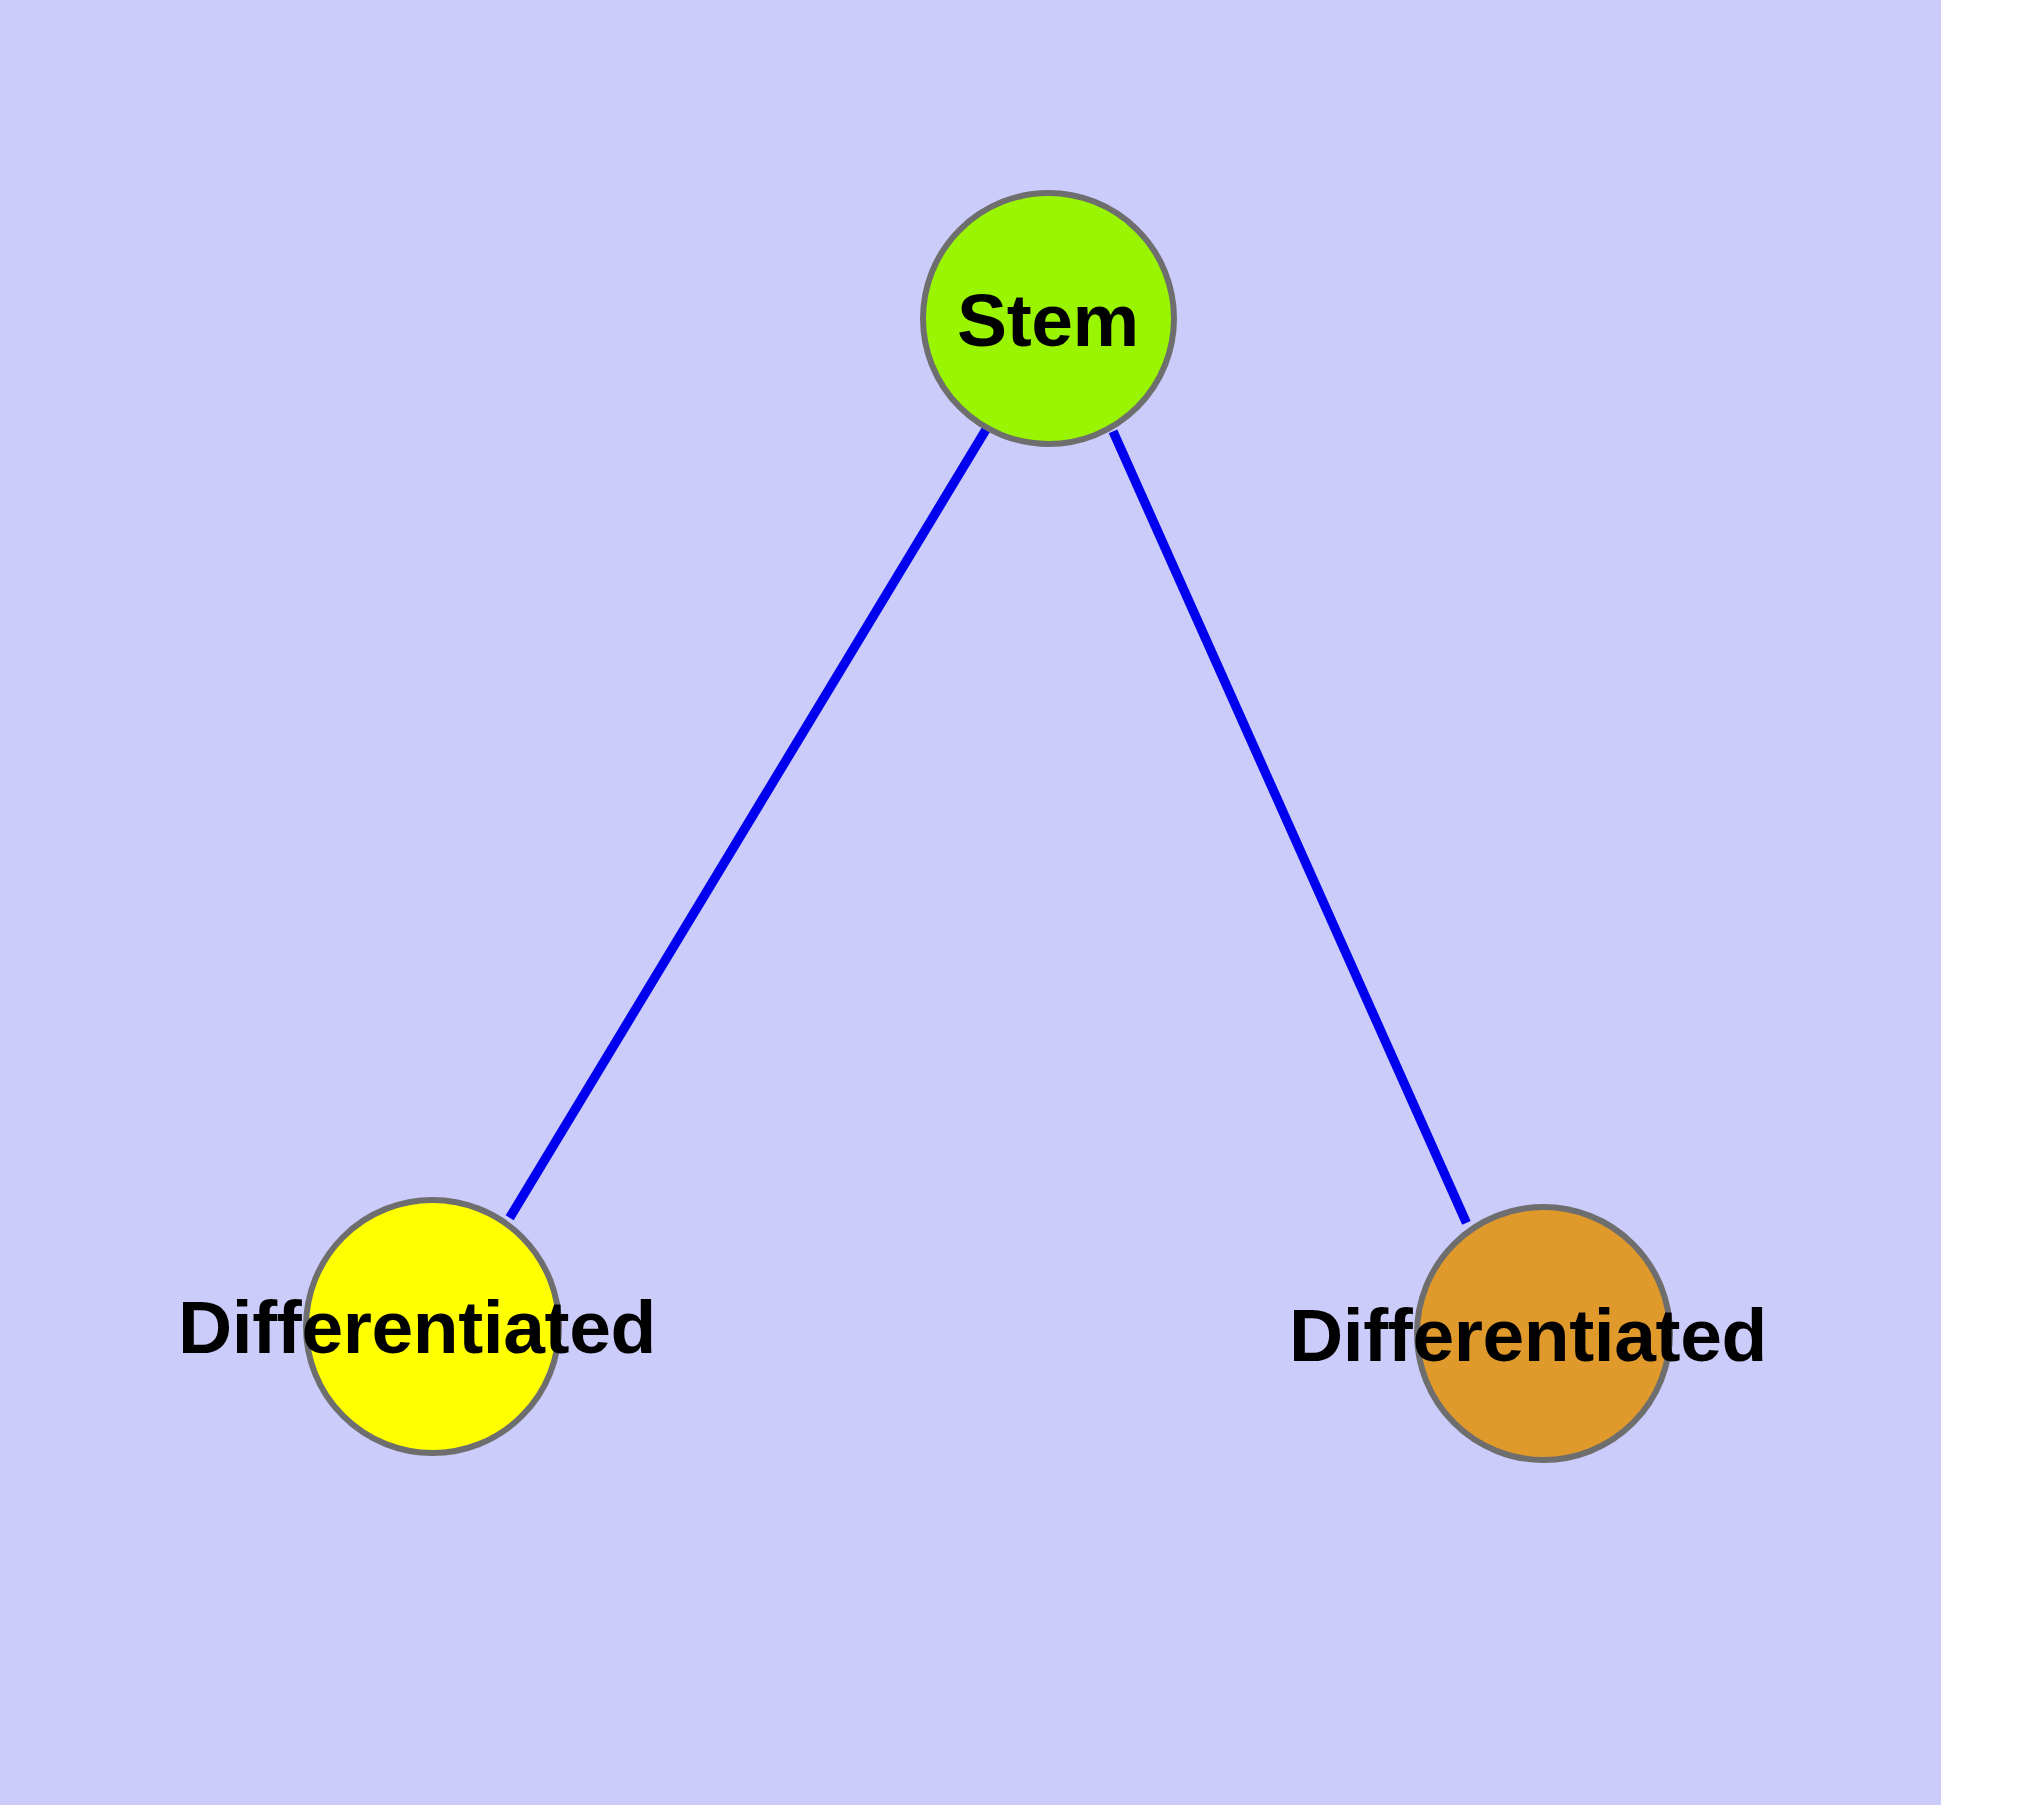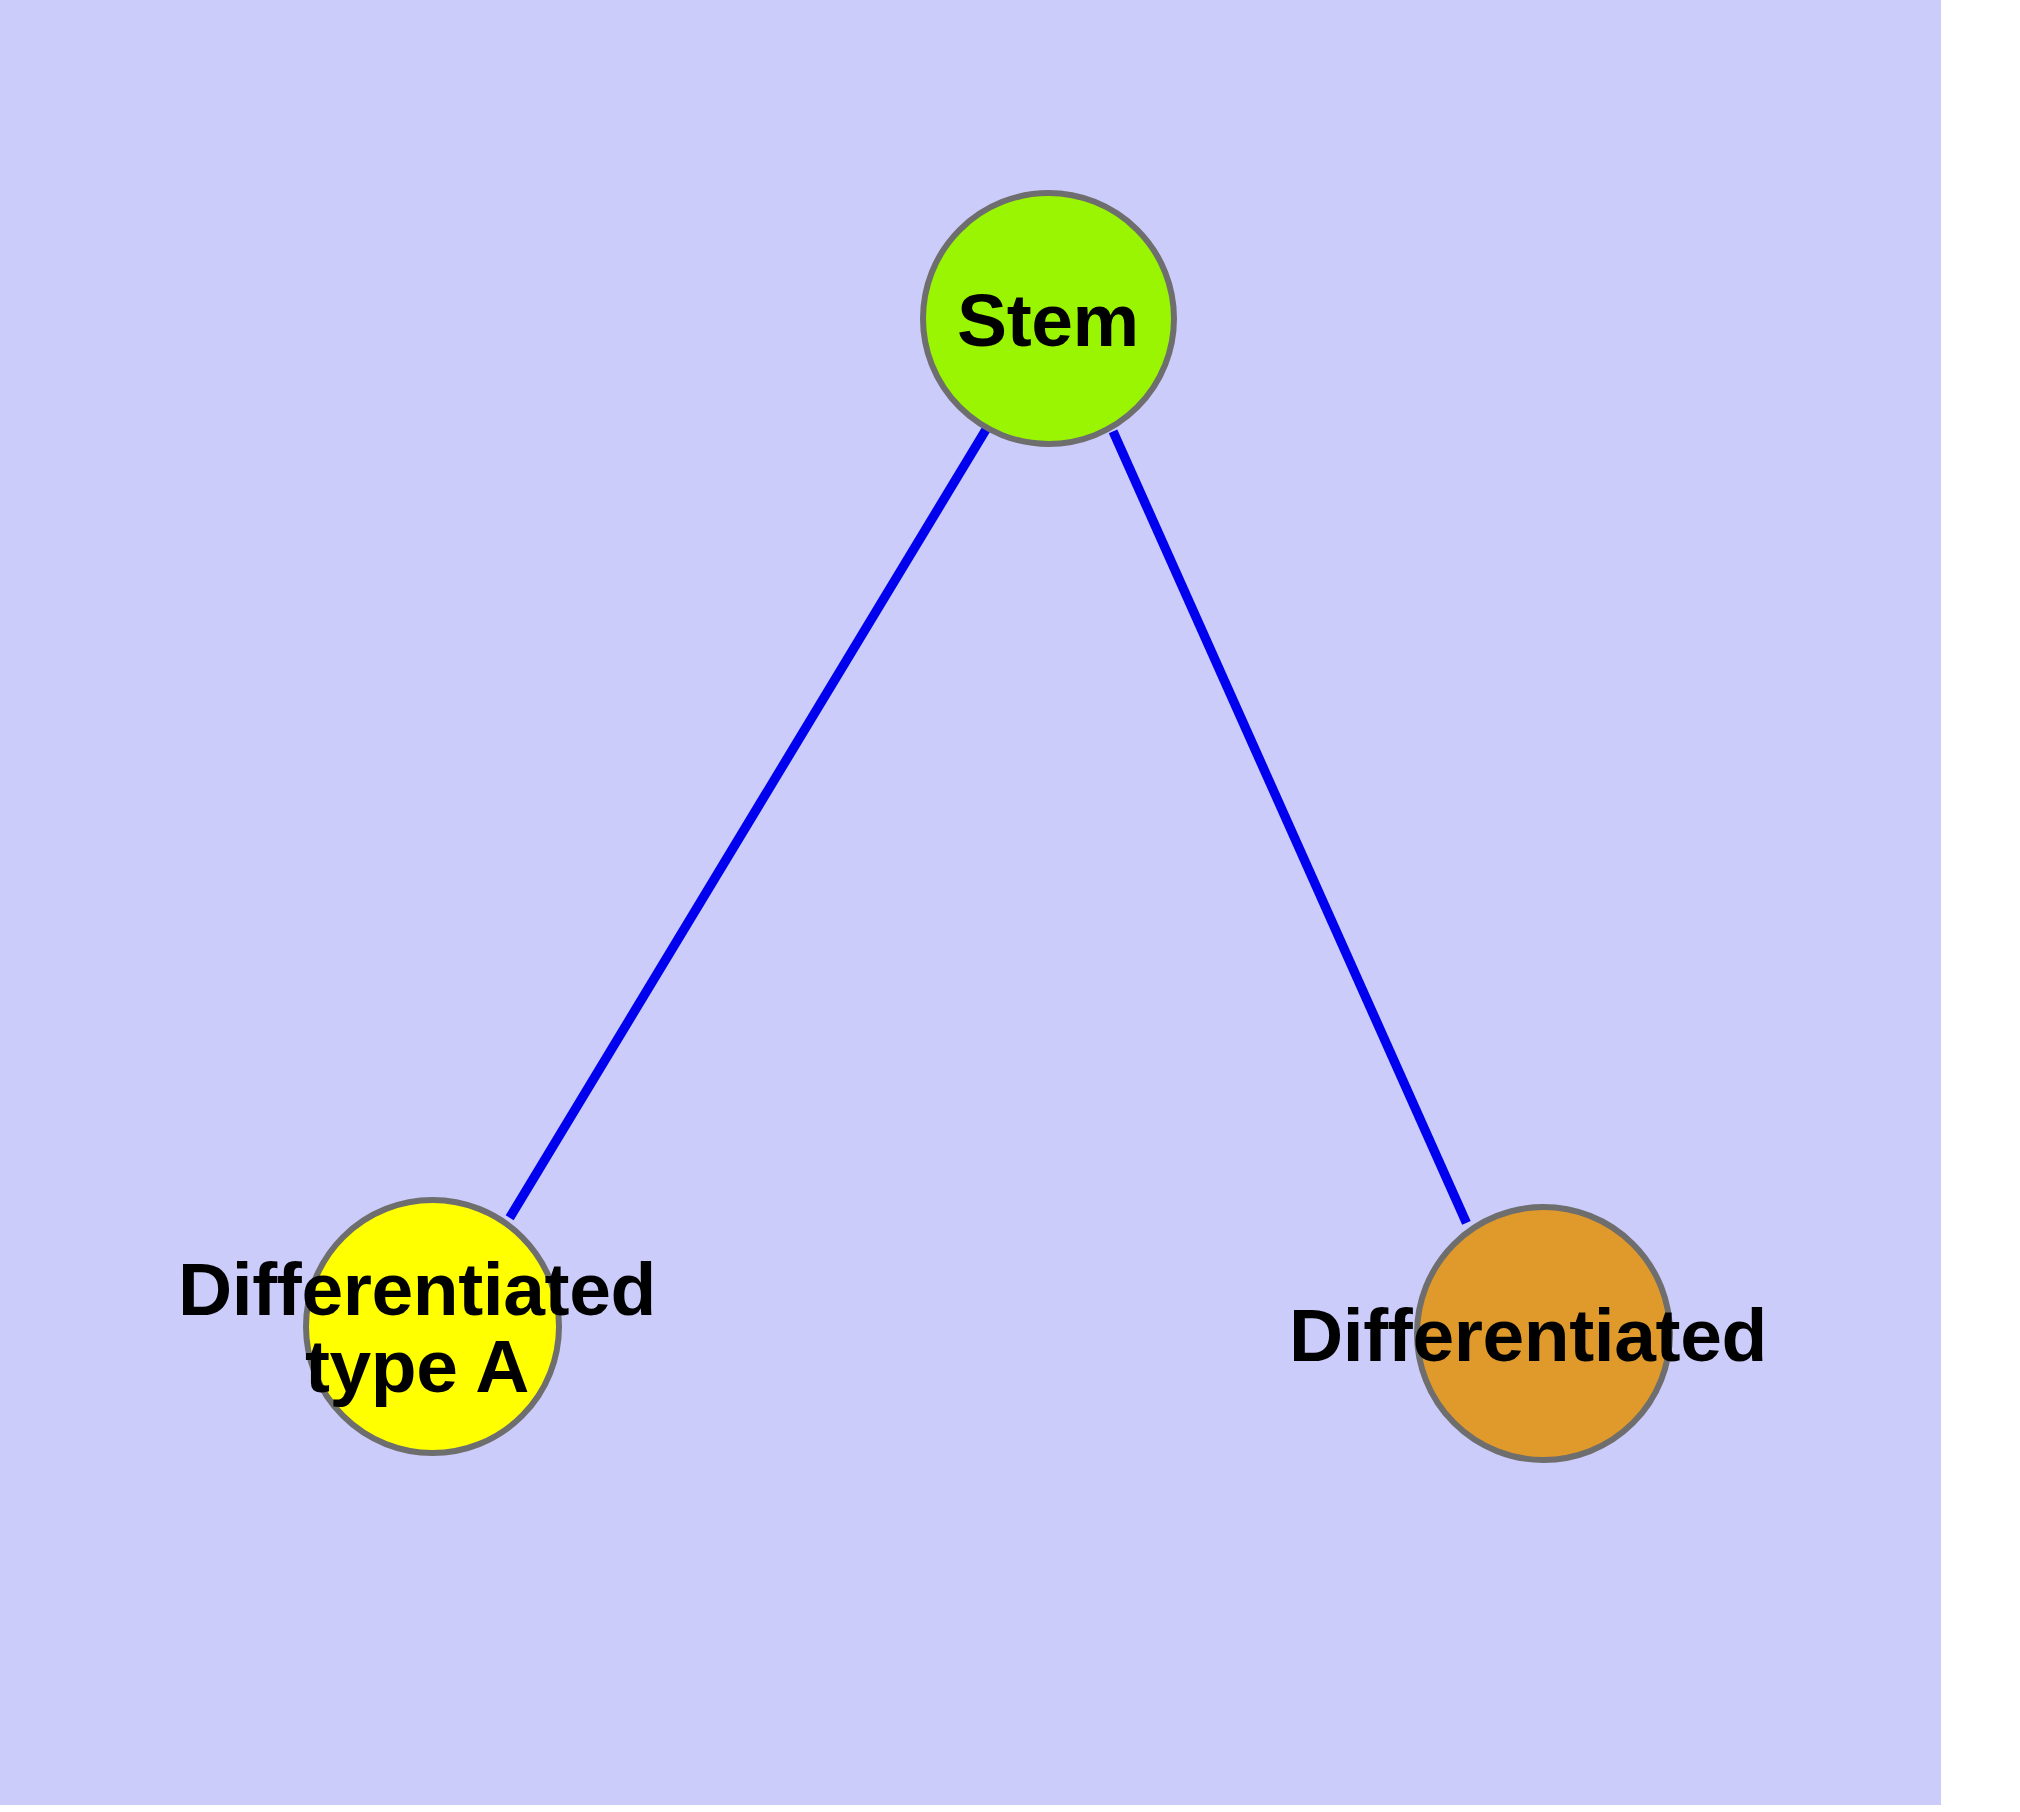--- a/index.html
+++ b/index.html
@@ -94,19 +94,19 @@
 
   <svg id="edge-layer" viewBox="0 0 2384 2130" width="2021" height="1805">
     <line x1="1163" y1="507" x2="601" y2="1437" stroke="#0000ee" stroke-width="11" stroke-linecap="butt"></line>
     <line x1="1313" y1="509" x2="1730" y2="1443" stroke="#0000ee" stroke-width="11" stroke-linecap="butt"></line>
   </svg>
 
   <div class="node" id="node-stem"></div>
   <div class="node-label" id="label-stem">Stem</div>
 
   <div class="node" id="node-diff-a"></div>
-  <div class="node-label" id="label-diff-a"><span>Differentiated</span><br><span>type A</span></div>
+  <div class="node-label" id="label-diff-a"><span>Differentiated</span><br></div>
 
   <div class="node" id="node-diff-b"></div>
   <div class="node-label" id="label-diff-b"><span>Differentiated</span><br></div>
 
 </div>
 
 
 </body></html>

